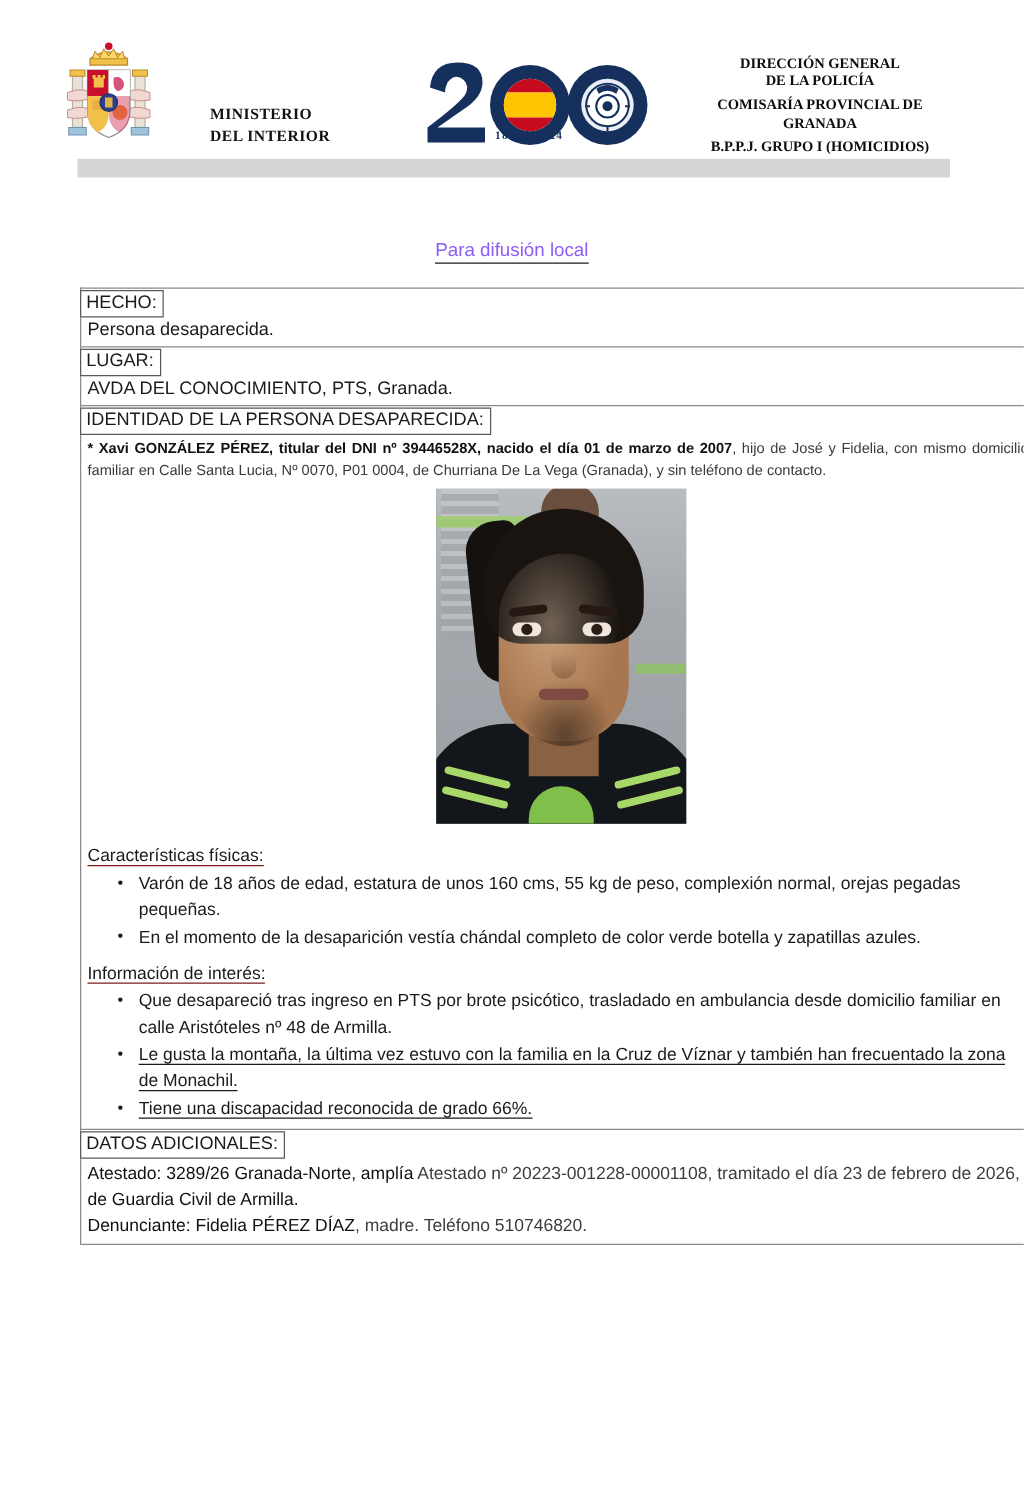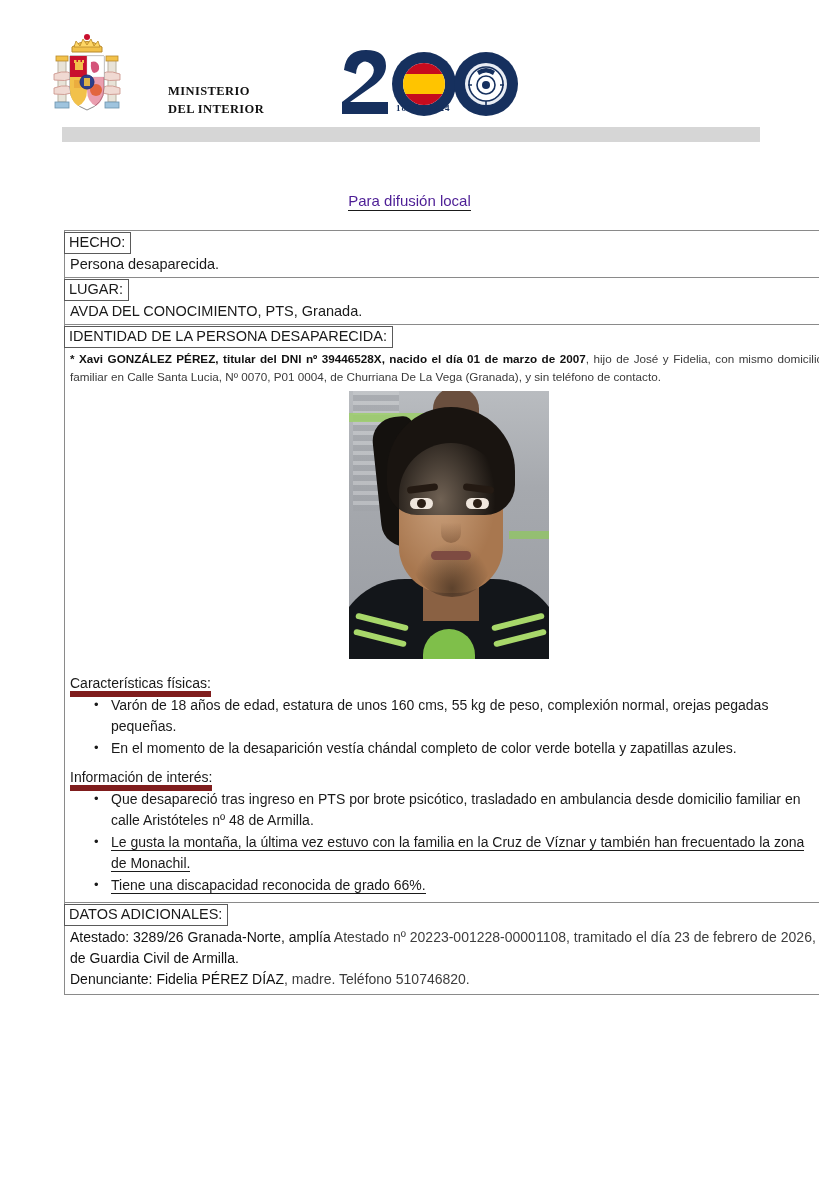--- a/index.html
+++ b/index.html
@@ -79,21 +79,21 @@
   }
 
   
   .doc-title {
     position: absolute;
     top: 192px;
     left: 0;
     width: 819px;
     text-align: center;
     font-size: 15px;
-    color: #4c1d95;
+    color: #8b5cf6;
   }
   .doc-title span {
     border-bottom: 1px solid #1a1a1a;
     padding-bottom: 1px;
   }
 
   
   .info-table {
     position: absolute;
     left: 64px;
@@ -246,21 +246,21 @@
     border-radius: 0 0 42px 42px;
     background: radial-gradient(ellipse at 50% 85%, rgba(30,22,16,.55) 0%, rgba(30,22,16,0) 68%);
   }
 
   
   .sec-head {
     font-size: 14px;
     line-height: 19px;
     padding: 3px 0 1px 5px;
   }
-  .sec-head span { border-bottom: 6px solid #7f1d1d; }
+  .sec-head span { border-bottom: 1px solid #7f1d1d; }
   ul.bullets {
     margin: 1px 0 6px 0;
     padding-left: 46px;
     list-style: none;
   }
   ul.bullets li {
     font-size: 14px;
     line-height: 21px;
     padding: 0 14px 0 0;
     position: relative;
@@ -358,20 +358,33 @@
       <circle cx="150" cy="40" r="17" fill="#ffffff" stroke="#16305e" stroke-width="1.6"></circle>
       <circle cx="150" cy="41" r="9" fill="none" stroke="#16305e" stroke-width="1.6"></circle>
       <circle cx="150" cy="41" r="4" fill="#16305e"></circle>
       <path d="M141 27 Q150 21 159 27 L157 31 Q150 26 143 31 Z" fill="#16305e"></path>
       <path d="M136 41 L132 41 M168 41 L164 41 M150 57 L150 61" stroke="#16305e" stroke-width="1.6"></path>
 
       <text x="60" y="67" font-family="Liberation Serif, serif" font-size="9" font-weight="bold" fill="#16305e" letter-spacing="1">1824 · 2024</text>
     </svg>
   </div>
 
+  <div class="dgp">
+    <div class="blk">
+      <div>DIRECCIÓN GENERAL</div>
+      <div>DE LA POLICÍA</div>
+    </div>
+    <div class="blk">
+      <div>COMISARÍA PROVINCIAL DE</div>
+      <div>GRANADA</div>
+    </div>
+    <div class="blk">
+      <div>B.P.P.J. GRUPO I (HOMICIDIOS)</div>
+    </div>
+  </div>
 </div>
 
 <div class="gray-bar"></div>
 
 <div class="doc-title">
   <span>Para difusión local</span>
 </div>
 
 <div class="info-table">
 

